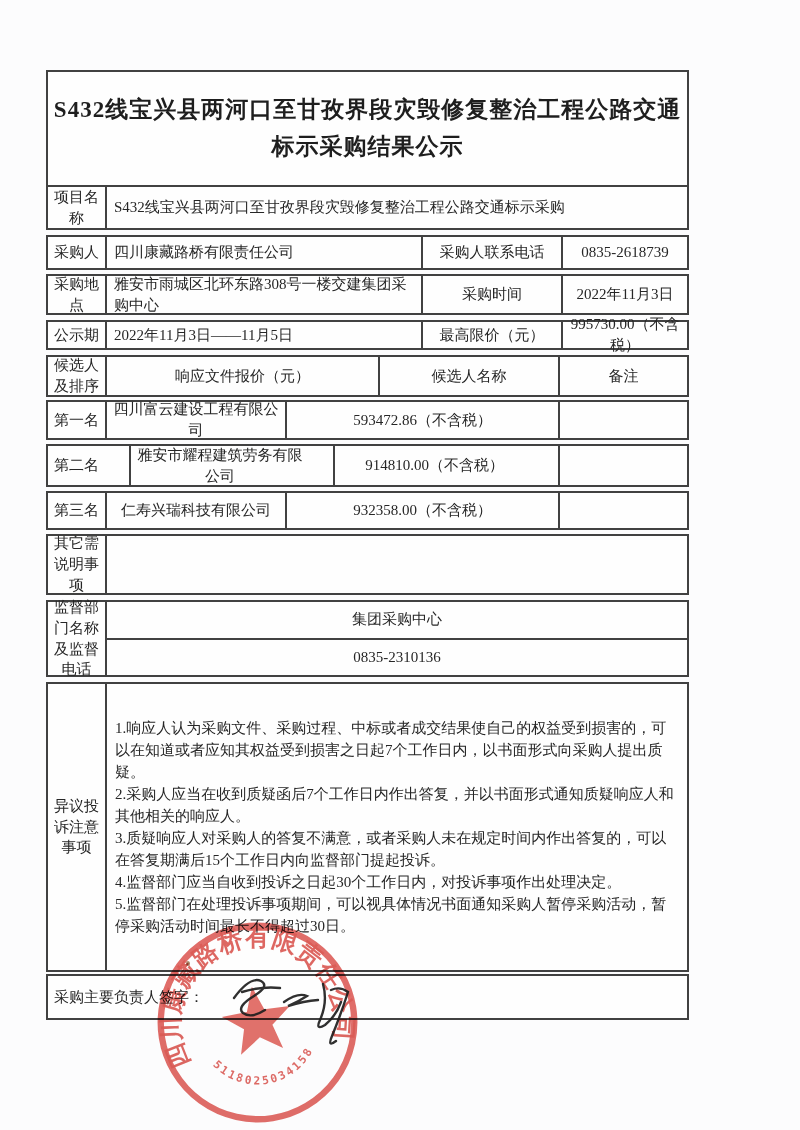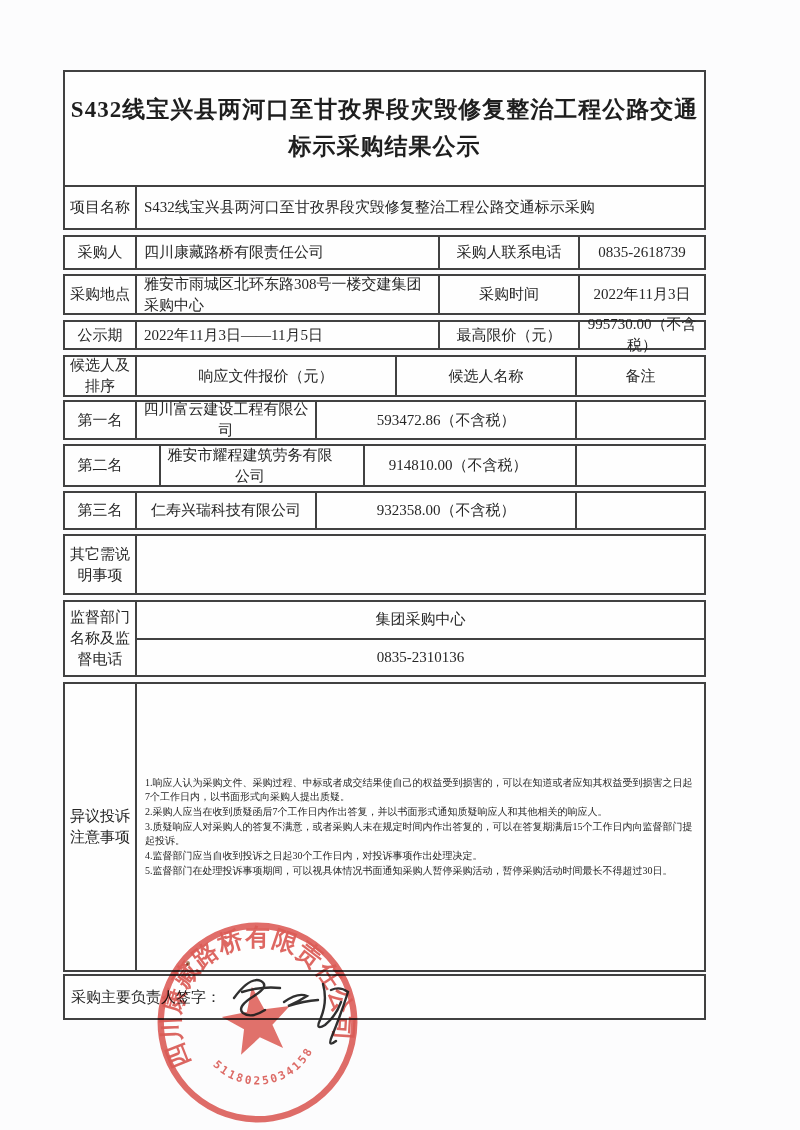--- a/index.html
+++ b/index.html
@@ -5,38 +5,38 @@
   * { margin:0; padding:0; box-sizing:border-box; }
   html,body { width:800px; height:1130px; }
   body {
     background:#fbfbfc;
     font-family:"Liberation Serif","DejaVu Serif",serif;
     color:#262626;
     position:relative;
     overflow:hidden;
   }
   .page { position:absolute; inset:0; background:#fcfcfd; }
-  .table-wrap { position:absolute; left:63px; top:70px; width:643px;border-radius:19px; }
+  .table-wrap { position:absolute; left:46px; top:70px; width:643px;border-radius:19px; }
 
   .row {
     display:flex;
     border:2px solid #414141;
     background:#fefefe;
   }
   .cell {
     display:flex; align-items:center; justify-content:center;
     font-size:15px; line-height:1.38; text-align:center;
     padding:2px 4px; word-break:break-all;
   }
   .cell + .cell { border-left:2px solid #414141; }
   .left   { justify-content:flex-start; text-align:left; padding-left:7px; }
   .grow   { flex:1; }
 
   
-  .c-label { width:70px; }
+  .c-label { width:57px; }
   .c-l2    { width:140px; }
   .c-v2    { width:126px; }
   .c-name  { width:180px; }
   .c-note  { width:129px; }
 
   
   .h-title   { height:117px; }
   .h-project { height:45px; margin-top:-2px; }
   .h-buyer   { height:35px; margin-top:5px; }
   .h-loc     { height:41px; margin-top:4px; }
@@ -57,21 +57,21 @@
     flex:1; display:flex; align-items:center; justify-content:center;
     font-size:15px;
   }
   .super-right > div:first-child { border-bottom:2px solid #414141; }
 
   .obj-content {
     flex:1; border-left:2px solid #414141;
     display:flex; flex-direction:column; justify-content:center;
     padding:6px 8px;
   }
-  .obj-line { font-size:10px; line-height:1.47; text-align:left; word-break:break-all; }
+  .obj-line { font-size:15px; line-height:1.47; text-align:left; word-break:break-all; }
 
   .sign-cell { flex:1; justify-content:flex-start; text-align:left; padding-left:6px; font-size:15px; }
 
   
   .signature {
     position:absolute; left:228px; top:968px; width:135px; height:92px;
     z-index:6; pointer-events:none;
   }
 
   

